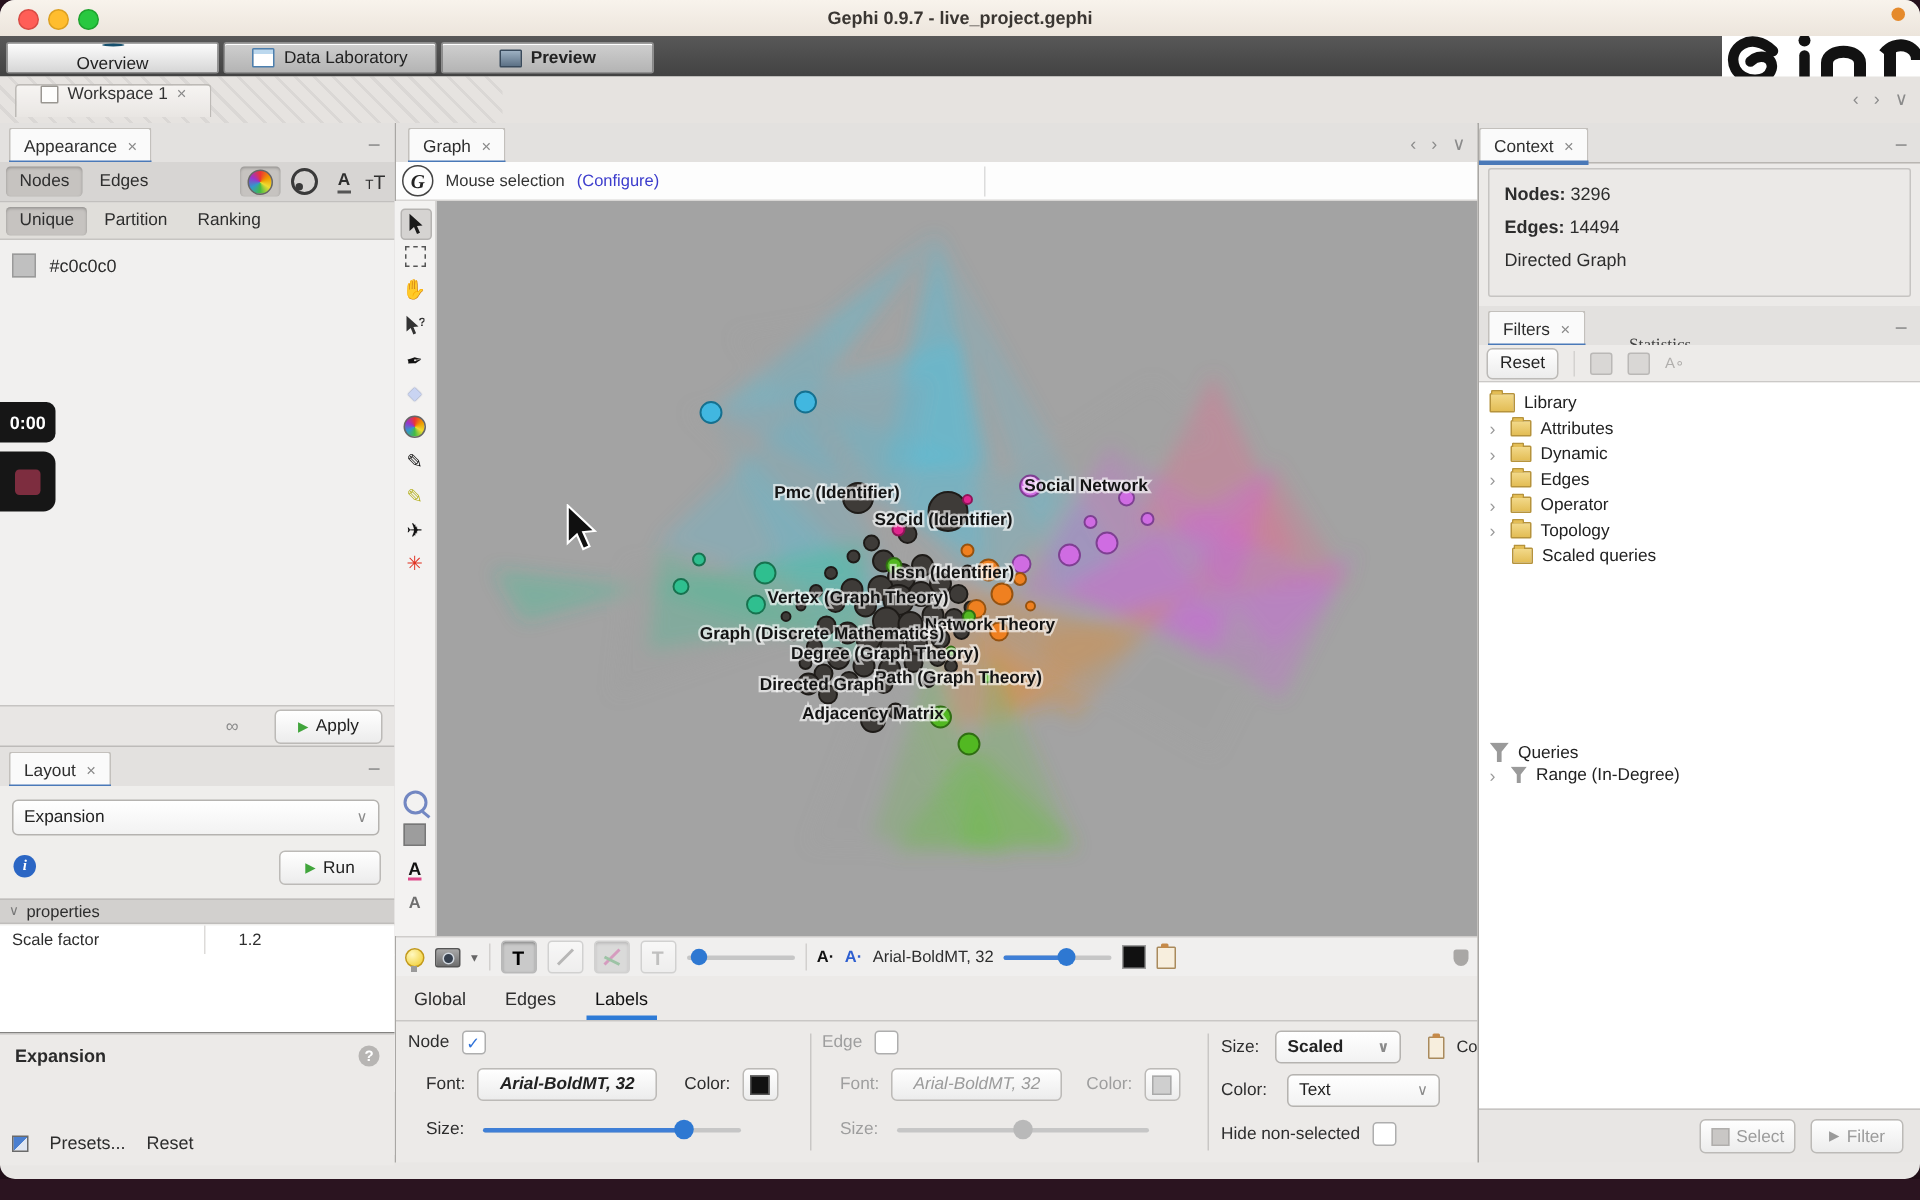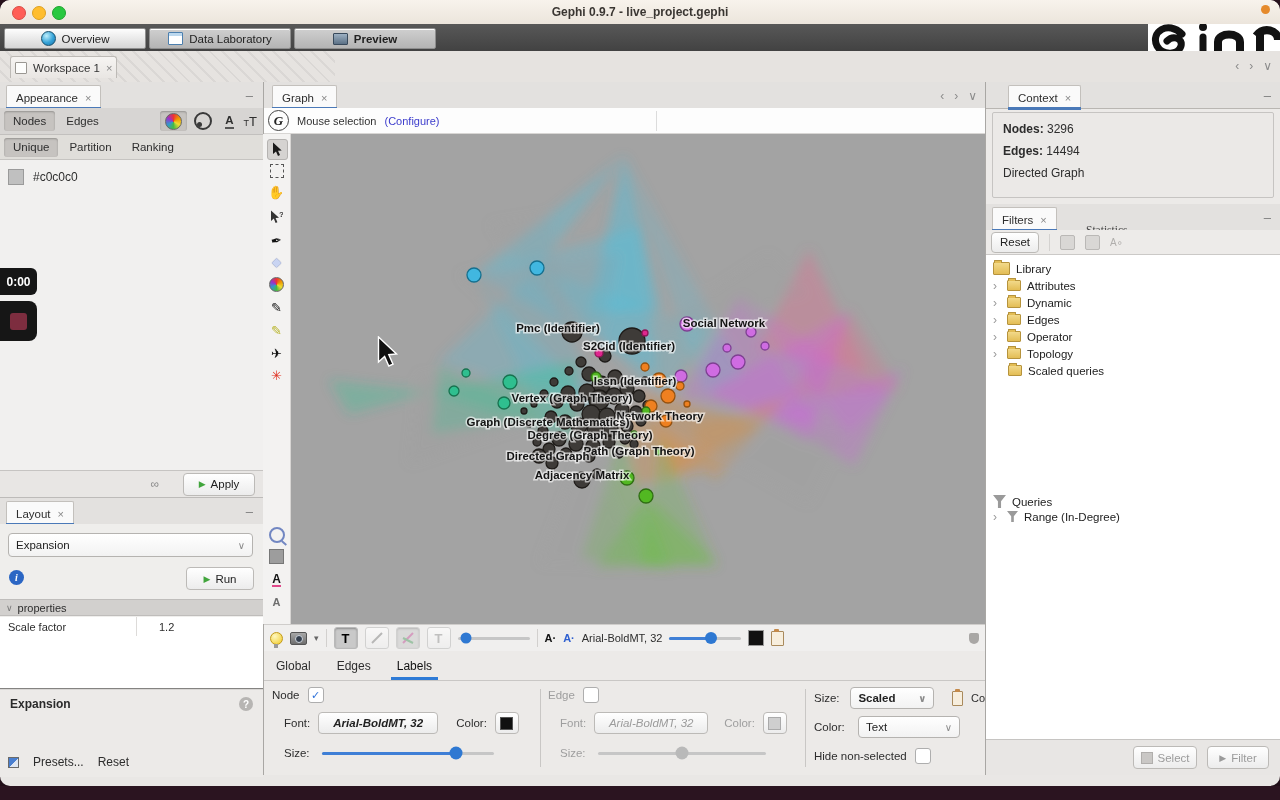--- a/index.html
+++ b/index.html
@@ -17,21 +17,21 @@
   .pbar{left:0;top:24px;width:1280px;height:27px;background:linear-gradient(#585858,#424242);}
   .pbtn{position:absolute;top:4px;height:19px;background:linear-gradient(#fdfdfd,#d6d6d6);border:1px solid #8e8e8e;border-radius:2px;display:flex;align-items:center;justify-content:center;gap:6px;font-size:11.5px;color:#222;box-shadow:inset 0 1px 0 #fff;}
   .pbtn.dark{background:linear-gradient(#cfcfcf,#b4b4b4);}
   .globe{width:13px;height:13px;border-radius:50%;background:radial-gradient(circle at 35% 30%,#bfeffc,#35a3d8 55%,#1b6fa8);border:1px solid #16506e;}
   .tableicon{width:13px;height:11px;background:linear-gradient(#bcd8ee 0 3px,#ffffff 3px);border:1px solid #4c7fae;border-radius:1px;}
   .monitoricon{width:13px;height:10px;background:linear-gradient(#9db0c2,#5c7186);border:1px solid #394a5c;border-radius:1px;}
   .logoblock{left:1148px;top:24px;width:132px;height:36px;background:#fff;overflow:hidden;}
   
   .wsbar{left:0;top:51px;width:1280px;height:31px;background:#e6e3e0;border-bottom:1px solid #b3b0ac;}
   .wsbar .hatch{position:absolute;left:0;top:0;width:335px;height:31px;background:repeating-linear-gradient(45deg,rgba(0,0,0,0) 0 7px,rgba(0,0,0,.05) 7px 9px);}
-  .wstab{position:absolute;left:10px;top:5px;height:21px;padding:0 4px;background:linear-gradient(#f6f4f2,#e9e6e3);border:1px solid #bdbab6;border-bottom:none;border-radius:3px 3px 0 0;display:flex;align-items:center;gap:6px;font-size:11.5px;color:#333;}
+  .wstab{position:absolute;left:10px;top:5px;height:21px;padding:0 16px;background:linear-gradient(#f6f4f2,#e9e6e3);border:1px solid #bdbab6;border-bottom:none;border-radius:3px 3px 0 0;display:flex;gap:6px;font-size:11.5px;color:#333;}
   .wsicon{width:10px;height:10px;border:1px solid #9a9792;background:#fdfdfc;border-radius:1px;}
   .navchevs{position:absolute;right:8px;top:8px;color:#8b8b8b;font-size:12px;display:flex;gap:10px;}
   
   .tabsrow{background:#e3e1df;border-bottom:1px solid #b9b6b2;}
   .doctab{position:absolute;top:3px;height:23px;padding:0 9px;background:#fafafa;border:1px solid #c3c0bc;border-bottom:none;display:flex;align-items:center;gap:7px;font-size:11.5px;color:#2e2e2e;border-radius:2px 2px 0 0;}
   .doctab .ul{position:absolute;left:-1px;right:-1px;bottom:-1px;height:3px;background:#4a79b8;}
   .ghosttab{position:absolute;top:20px;font-size:11.5px;color:#444;font-family:Liberation Serif, serif;}
   .mini{position:absolute;right:10px;top:6px;color:#7c7c7c;font-size:13px;}
   .x{color:#888;font-size:11px;}
   .btn{background:linear-gradient(#ffffff,#ececec);border:1px solid #bcbab7;border-radius:4px;font-size:11.5px;color:#222;display:flex;align-items:center;justify-content:center;gap:5px;}
@@ -89,21 +89,21 @@
 
   <div class="abs titlebar">
     <span class="tl" style="left:12px;background:#ff5e57;border:1px solid #d94c45;"></span>
     <span class="tl" style="left:32px;background:#ffbd2e;border:1px solid #dda021;"></span>
     <span class="tl" style="left:52px;background:#28c840;border:1px solid #1fa32f;"></span>
     <div class="title-text">Gephi 0.9.7 - live_project.gephi</div>
     <span class="menudot"></span>
   </div>
 
   <div class="abs pbar">
-    <div class="pbtn" style="left:4px;width:140px;">
+    <div class="pbtn" style="left:4px;width:140px;flex-direction:column;">
       <span class="globe"></span>
       <span>Overview</span>
     </div>
     <div class="pbtn dark" style="left:149px;width:140px;">
       <span class="tableicon"></span>
       <span>Data Laboratory</span>
     </div>
     <div class="pbtn dark" style="left:294px;width:140px;font-weight:bold;">
       <span class="monitoricon"></span>
       <span>Preview</span>
@@ -571,21 +571,21 @@
       <div class="row" style="margin-top:10px;gap:8px;">
         <span class="sect-label">Hide non-selected</span>
         <span class="cb"></span>
       </div>
     </div>
   </div>
 
   <div class="abs" style="left:985px;top:82px;width:295px;height:693px;border-left:1px solid #a9a7a4;background:#eceae8;box-sizing:border-box;">
 
     <div class="abs tabsrow" style="left:0;top:0;width:295px;height:26px;">
-      <div class="doctab" style="left:22px;">
+      <div class="doctab" style="left:0;">
         <span>Context</span>
         <span class="x">×</span>
         <span class="ul"></span>
       </div>
       <span class="mini">–</span>
     </div>
     <div class="abs" style="left:6px;top:30px;width:282px;height:86px;background:#ebe9e7;border:1px solid #c6c4c2;border-radius:2px;padding:9px 10px;box-sizing:border-box;">
       <div class="fs12" style="margin-bottom:8px;"><b>Nodes:</b> <span>3296</span></div>
       <div class="fs12" style="margin-bottom:8px;"><b>Edges:</b> <span>14494</span></div>
       <div class="fs12">Directed Graph</div>

